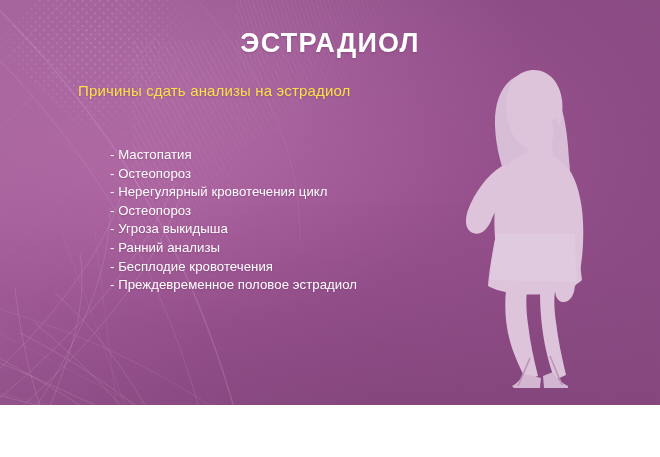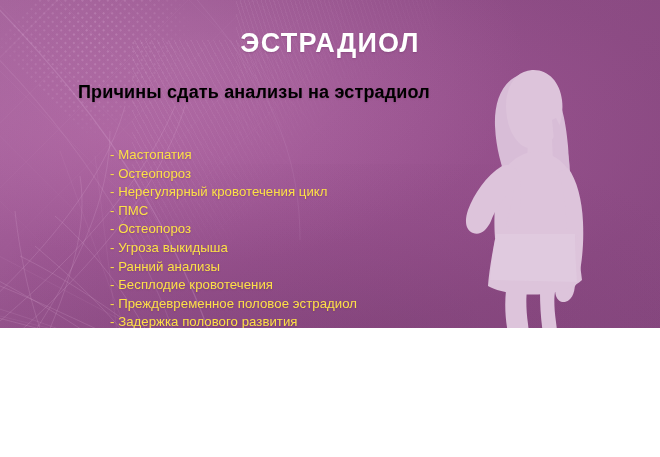--- a/index.html
+++ b/index.html
@@ -5,21 +5,21 @@
 <style>
   html, body {
     margin: 0;
     padding: 0;
     background: #ffffff;
   }
 
   #slide {
     position: relative;
     width: 660px;
-    height: 328px;
+    height: 405px;
     overflow: hidden;
     font-family: "Liberation Sans", "DejaVu Sans", sans-serif;
     background: #9a5390;
   }
 
   
   .bg-base {
     position: absolute;
     inset: 0;
     background:
@@ -156,39 +156,39 @@
     font-weight: bold;
     letter-spacing: 1.2px;
     line-height: 1.1;
     text-shadow: 0 1px 2px rgba(92,40,86,0.30);
   }
 
   .subtitle {
     position: absolute;
     left: 78px;
     top: 82px;
-    color: #000000;
-    font-size: 18px;
-    font-weight: bold;
+    color: #fde047;
+    font-size: 15px;
+    font-weight: normal;
     letter-spacing: 0.15px;
     line-height: 1.2;
     text-shadow: 0 1px 2px rgba(92,40,86,0.26);
   }
 
   .reason-list {
     position: absolute;
     left: 110px;
     top: 146px;
     margin: 0;
     padding: 0;
     list-style: none;
   }
 
   .reason-list li {
-    color: #fde047;
+    color: #ffffff;
     font-size: 13.2px;
     line-height: 18.6px;
     white-space: nowrap;
     letter-spacing: 0.05px;
     text-shadow: 0 1px 1.5px rgba(92,40,86,0.28);
   }
 </style>
 </head>
 <body>
 
@@ -298,22 +298,20 @@
   </svg>
 
   <div class="title">ЭСТРАДИОЛ</div>
 
   <div class="subtitle">Причины сдать анализы на эстрадиол</div>
 
   <ul class="reason-list" id="reason-list">
       <li>- Мастопатия</li>
       <li>- Остеопороз</li>
       <li>- Нерегулярный кровотечения цикл</li>
-      <li>- ПМС</li>
       <li>- Остеопороз</li>
       <li>- Угроза выкидыша</li>
       <li>- Ранний анализы</li>
       <li>- Бесплодие кровотечения</li>
       <li>- Преждевременное половое эстрадиол</li>
-      <li>- Задержка полового развития</li>
     </ul>
 
 </div>
 
 </body></html>

